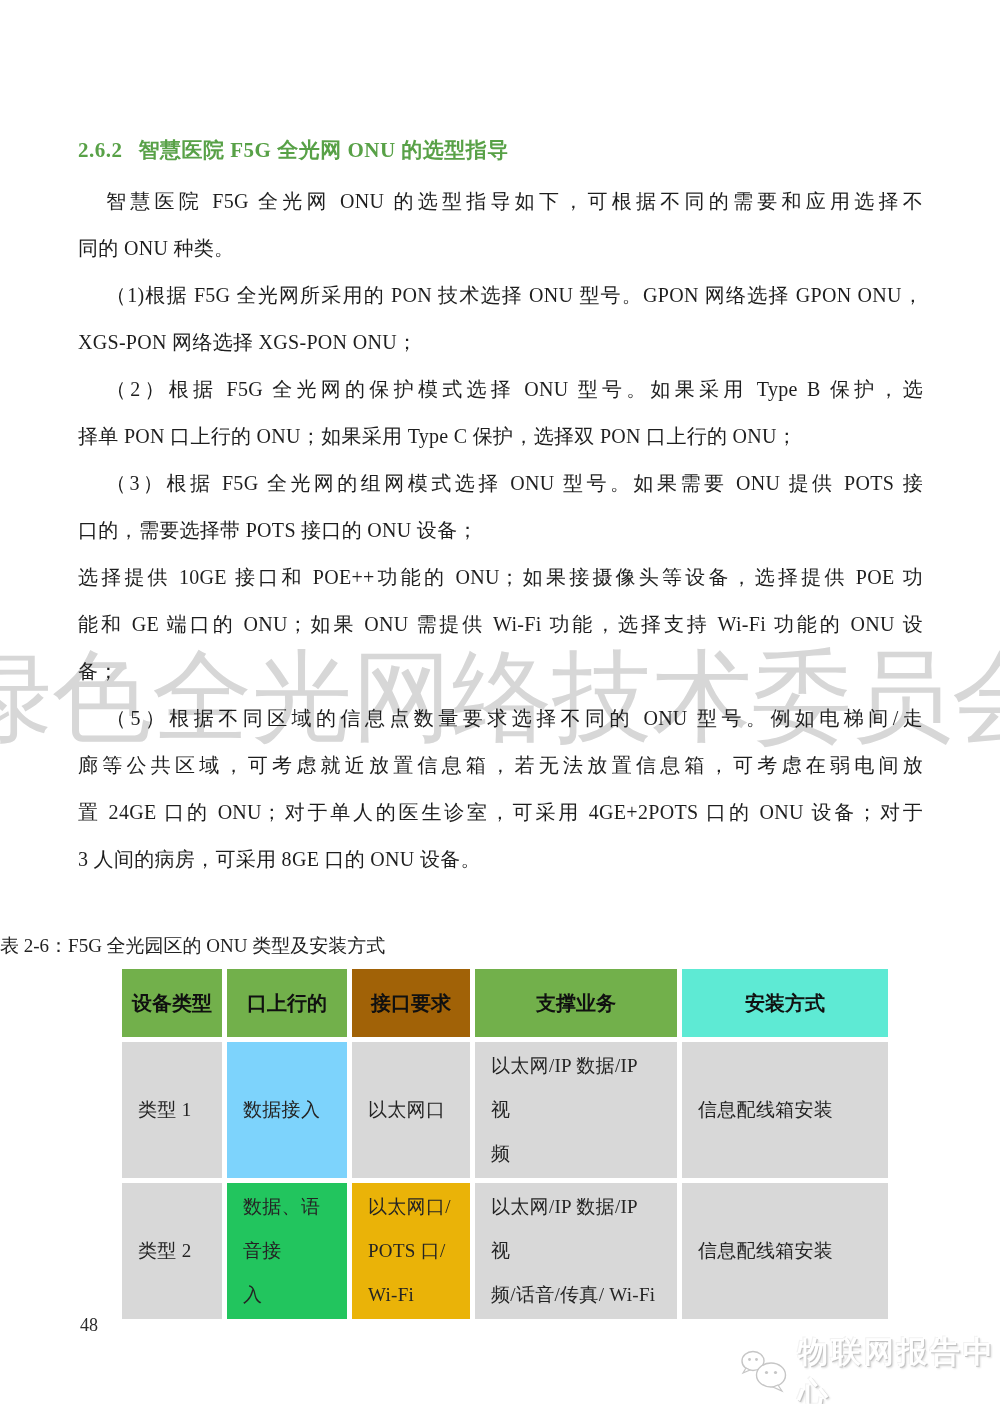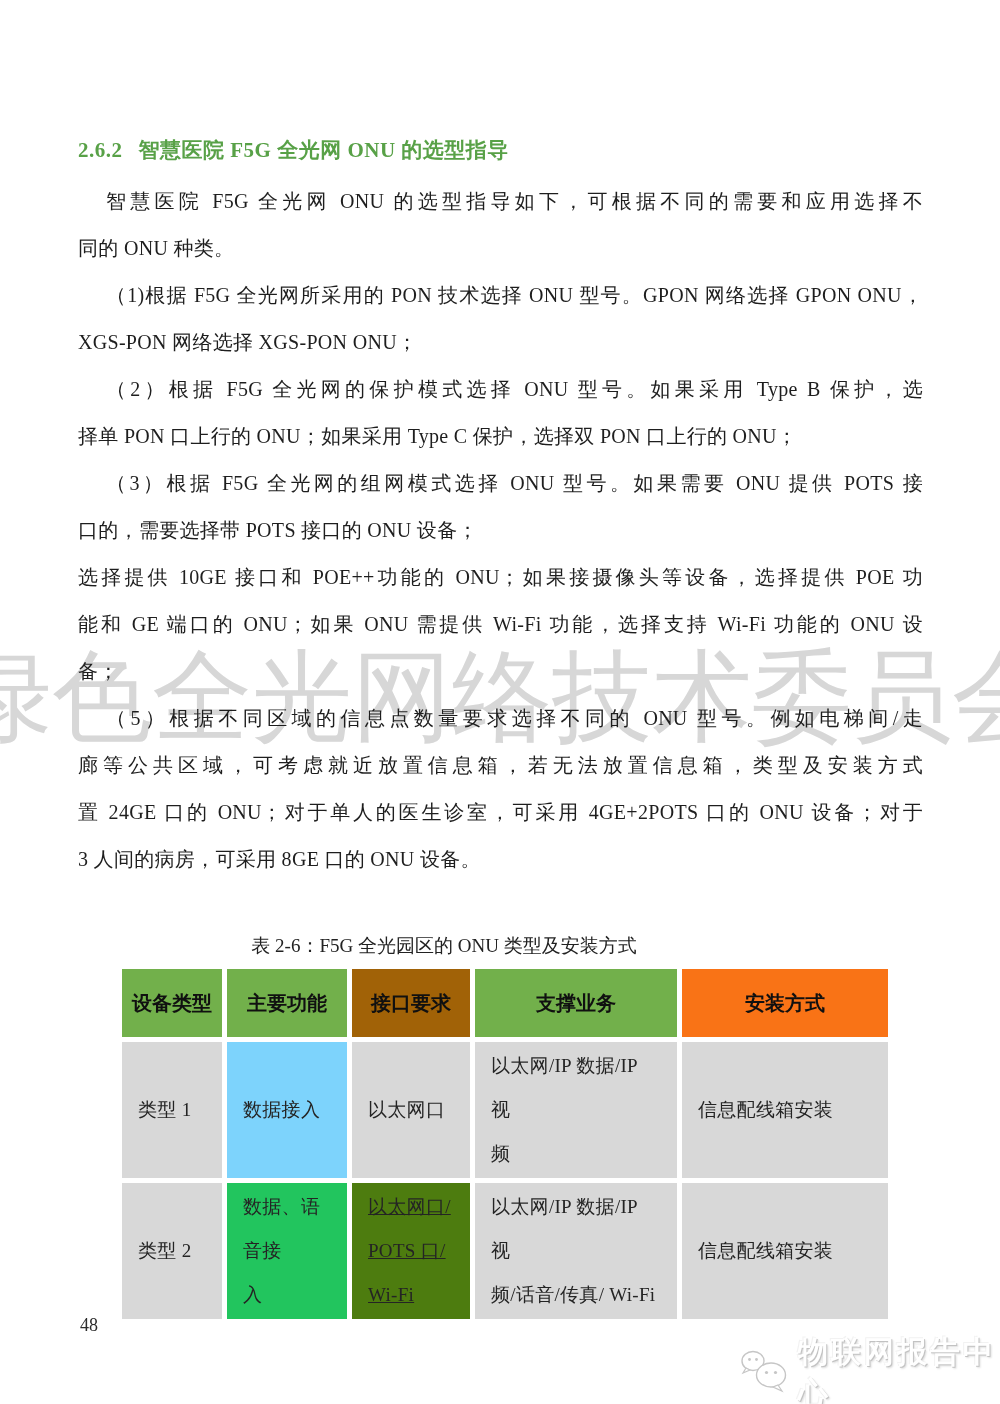--- a/index.html
+++ b/index.html
@@ -31,21 +31,21 @@
   }
   .tl{
     font-size:20px;line-height:47px;height:47px;overflow:hidden;
     text-align:justify;text-align-last:justify;
     letter-spacing:0.3px;
   }
   .tl.first{text-indent:28px;}
   .tl.plast{text-align-last:left;}
   .caption{
     position:absolute;left:0;top:917px;width:888px;
-    text-align:center;font-size:19px;line-height:26px;color:#222;
+    font-size:19px;line-height:26px;color:#222;
   }
   table.onu{
     position:absolute;left:117px;top:948px;
     border-collapse:separate;border-spacing:5px;
     table-layout:fixed;width:776px;
   }
   table.onu th{
     height:68px;font-size:20px;font-weight:bold;color:#101010;
     text-align:center;vertical-align:middle;padding:0 2px;
   }
@@ -93,58 +93,58 @@
         <div class="tl first">（1)根据 F5G 全光网所采用的 PON 技术选择 ONU 型号。GPON 网络选择 GPON ONU，</div>
         <div class="tl plast">XGS-PON 网络选择 XGS-PON ONU；</div>
         <div class="tl first">（2）根据 F5G 全光网的保护模式选择 ONU 型号。如果采用 Type B 保护，选</div>
         <div class="tl plast">择单 PON 口上行的 ONU；如果采用 Type C 保护，选择双 PON 口上行的 ONU；</div>
         <div class="tl first">（3）根据 F5G 全光网的组网模式选择 ONU 型号。如果需要 ONU 提供 POTS 接</div>
         <div class="tl plast">口的，需要选择带 POTS 接口的 ONU 设备；</div>
         <div class="tl">选择提供 10GE 接口和 POE++功能的 ONU；如果接摄像头等设备，选择提供 POE 功</div>
         <div class="tl">能和 GE 端口的 ONU；如果 ONU 需提供 Wi-Fi 功能，选择支持 Wi-Fi 功能的 ONU 设</div>
         <div class="tl plast">备；</div>
         <div class="tl first">（5）根据不同区域的信息点数量要求选择不同的 ONU 型号。例如电梯间/走</div>
-        <div class="tl">廊等公共区域，可考虑就近放置信息箱，若无法放置信息箱，类型及安装方式</div>
+        <div class="tl">廊等公共区域，可考虑就近放置信息箱，若无法放置信息箱，可考虑在弱电间放</div>
         <div class="tl">置 24GE 口的 ONU；对于单人的医生诊室，可采用 4GE+2POTS 口的 ONU 设备；对于</div>
         <div class="tl plast">3 人间的病房，可采用 8GE 口的 ONU 设备。</div>
       </div>
 
     <div class="caption">表 2-6：F5G 全光园区的 ONU 类型及安装方式</div>
 
     <table class="onu">
       <colgroup id="onu-cols">
           <col style="width: 100px;">
           <col style="width: 120px;">
           <col style="width: 118px;">
           <col style="width: 202px;">
           <col style="width: 206px;">
         </colgroup>
       <thead>
           <tr id="onu-head">
             <th style="background: rgb(114, 176, 75);">设备类型</th>
-            <th style="background: rgb(114, 176, 75);">主要功能</th>
+            <th style="background: rgb(114, 176, 75);">口上行的</th>
             <th style="background: #a16207;">接口要求</th>
             <th style="background: rgb(114, 176, 75);">支撑业务</th>
-            <th style="background: #f97316;">安装方式</th>
+            <th style="background: #5eead4;">安装方式</th>
           </tr>
         </thead>
       <tbody id="onu-body">
           <tr>
             <td style="background: rgb(216, 216, 216);">类型 1</td>
             <td style="background: #7dd3fc;">数据接入</td>
             <td style="background: rgb(216, 216, 216);">以太网口</td>
             <td style="background: rgb(216, 216, 216);">以太网/IP 数据/IP 视
 频</td>
             <td style="background: rgb(216, 216, 216);">信息配线箱安装</td>
           </tr>
           <tr>
             <td style="background: rgb(216, 216, 216);">类型 2</td>
             <td style="background: #22c55e;">数据、语音接
 入</td>
-            <td style="background: #4d7c0f; text-decoration: underline;">以太网口/
+            <td style="background: #eab308;">以太网口/
 POTS 口/
 Wi-Fi</td>
             <td style="background: rgb(216, 216, 216);">以太网/IP 数据/IP 视
 频/话音/传真/ Wi-Fi</td>
             <td style="background: rgb(216, 216, 216);">信息配线箱安装</td>
           </tr>
         </tbody>
     </table>
 
   </div>

